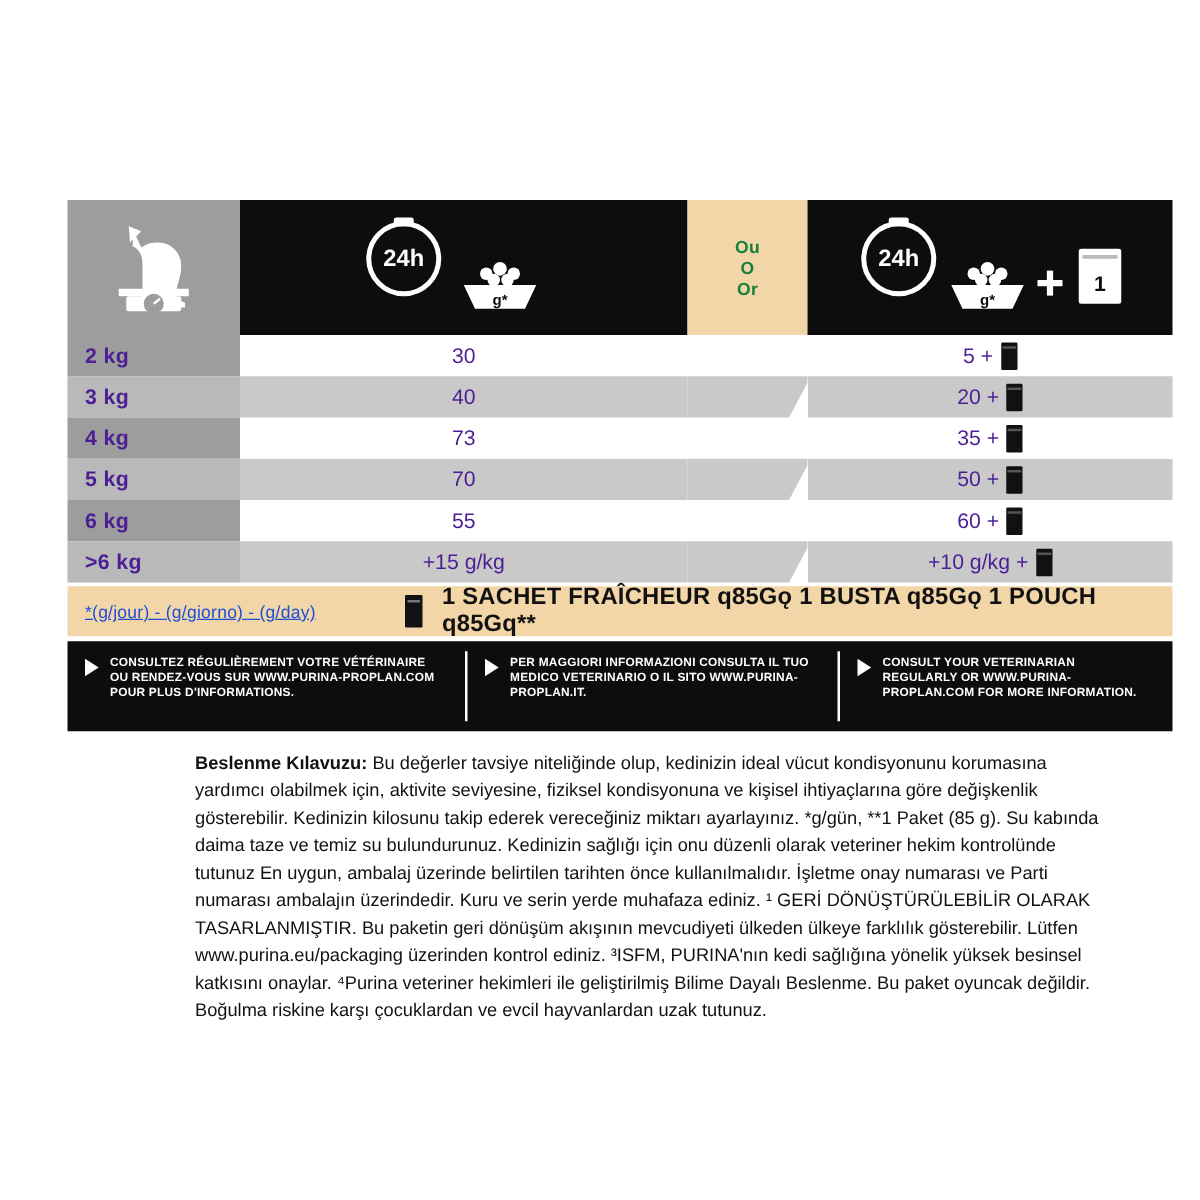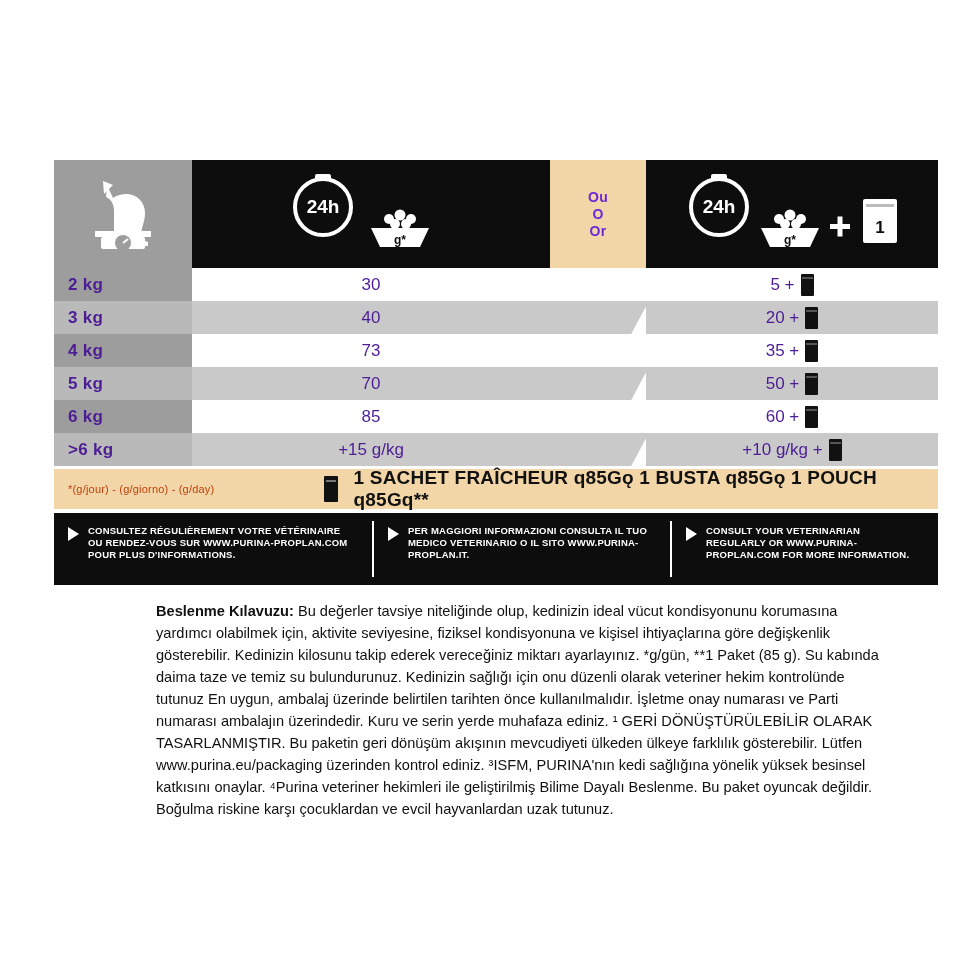--- a/index.html
+++ b/index.html
@@ -57,21 +57,21 @@
     padding: 0;
   }
   .hdr-b {
     background: #0d0d0d;
     height: 108px;
     padding: 0;
     vertical-align: middle;
     text-align: center;
   }
   .or-txt {
-    color: #6d28d9;
+    color: #15803d;
     font-weight: bold;
     font-size: 14px;
     line-height: 17px;
     letter-spacing: .3px;
   }
 
   
   .w-cell {
     background: #9d9d9d;
     color: #4c1d95;
@@ -139,24 +139,25 @@
   
   .legend {
     display: flex;
     align-items: center;
     background: #f2d6a8;
     height: 40px;
     margin-top: 3px;
   }
   .legend-left {
     width: 230px;
-    font-size: 11px;
-    color: #c2410c;
+    font-size: 14px;
+    color: #1d4ed8;
     padding-left: 14px;
     letter-spacing: .2px;
+    text-decoration: underline;
   }
   .legend-right {
     flex: 1;
     display: flex;
     align-items: center;
     gap: 16px;
     font-size: 19px;
     font-weight: bold;
     color: #111;
     padding-left: 40px;
@@ -350,21 +351,21 @@
           <td class="v-cell">
             <span class="plus-wrap">
                 <span>50 +</span>
                 <span class="pouch"></span>
               </span>
           </td>
         </tr>
 
         <tr class="row-light">
           <td class="w-cell">6 kg</td>
-          <td class="v-cell">85</td>
+          <td class="v-cell">55</td>
           <td class="v-cell mid"></td>
           <td class="v-cell">
             <span class="plus-wrap">
                 <span>60 +</span>
                 <span class="pouch"></span>
               </span>
           </td>
         </tr>
 
         <tr class="row-grey">

